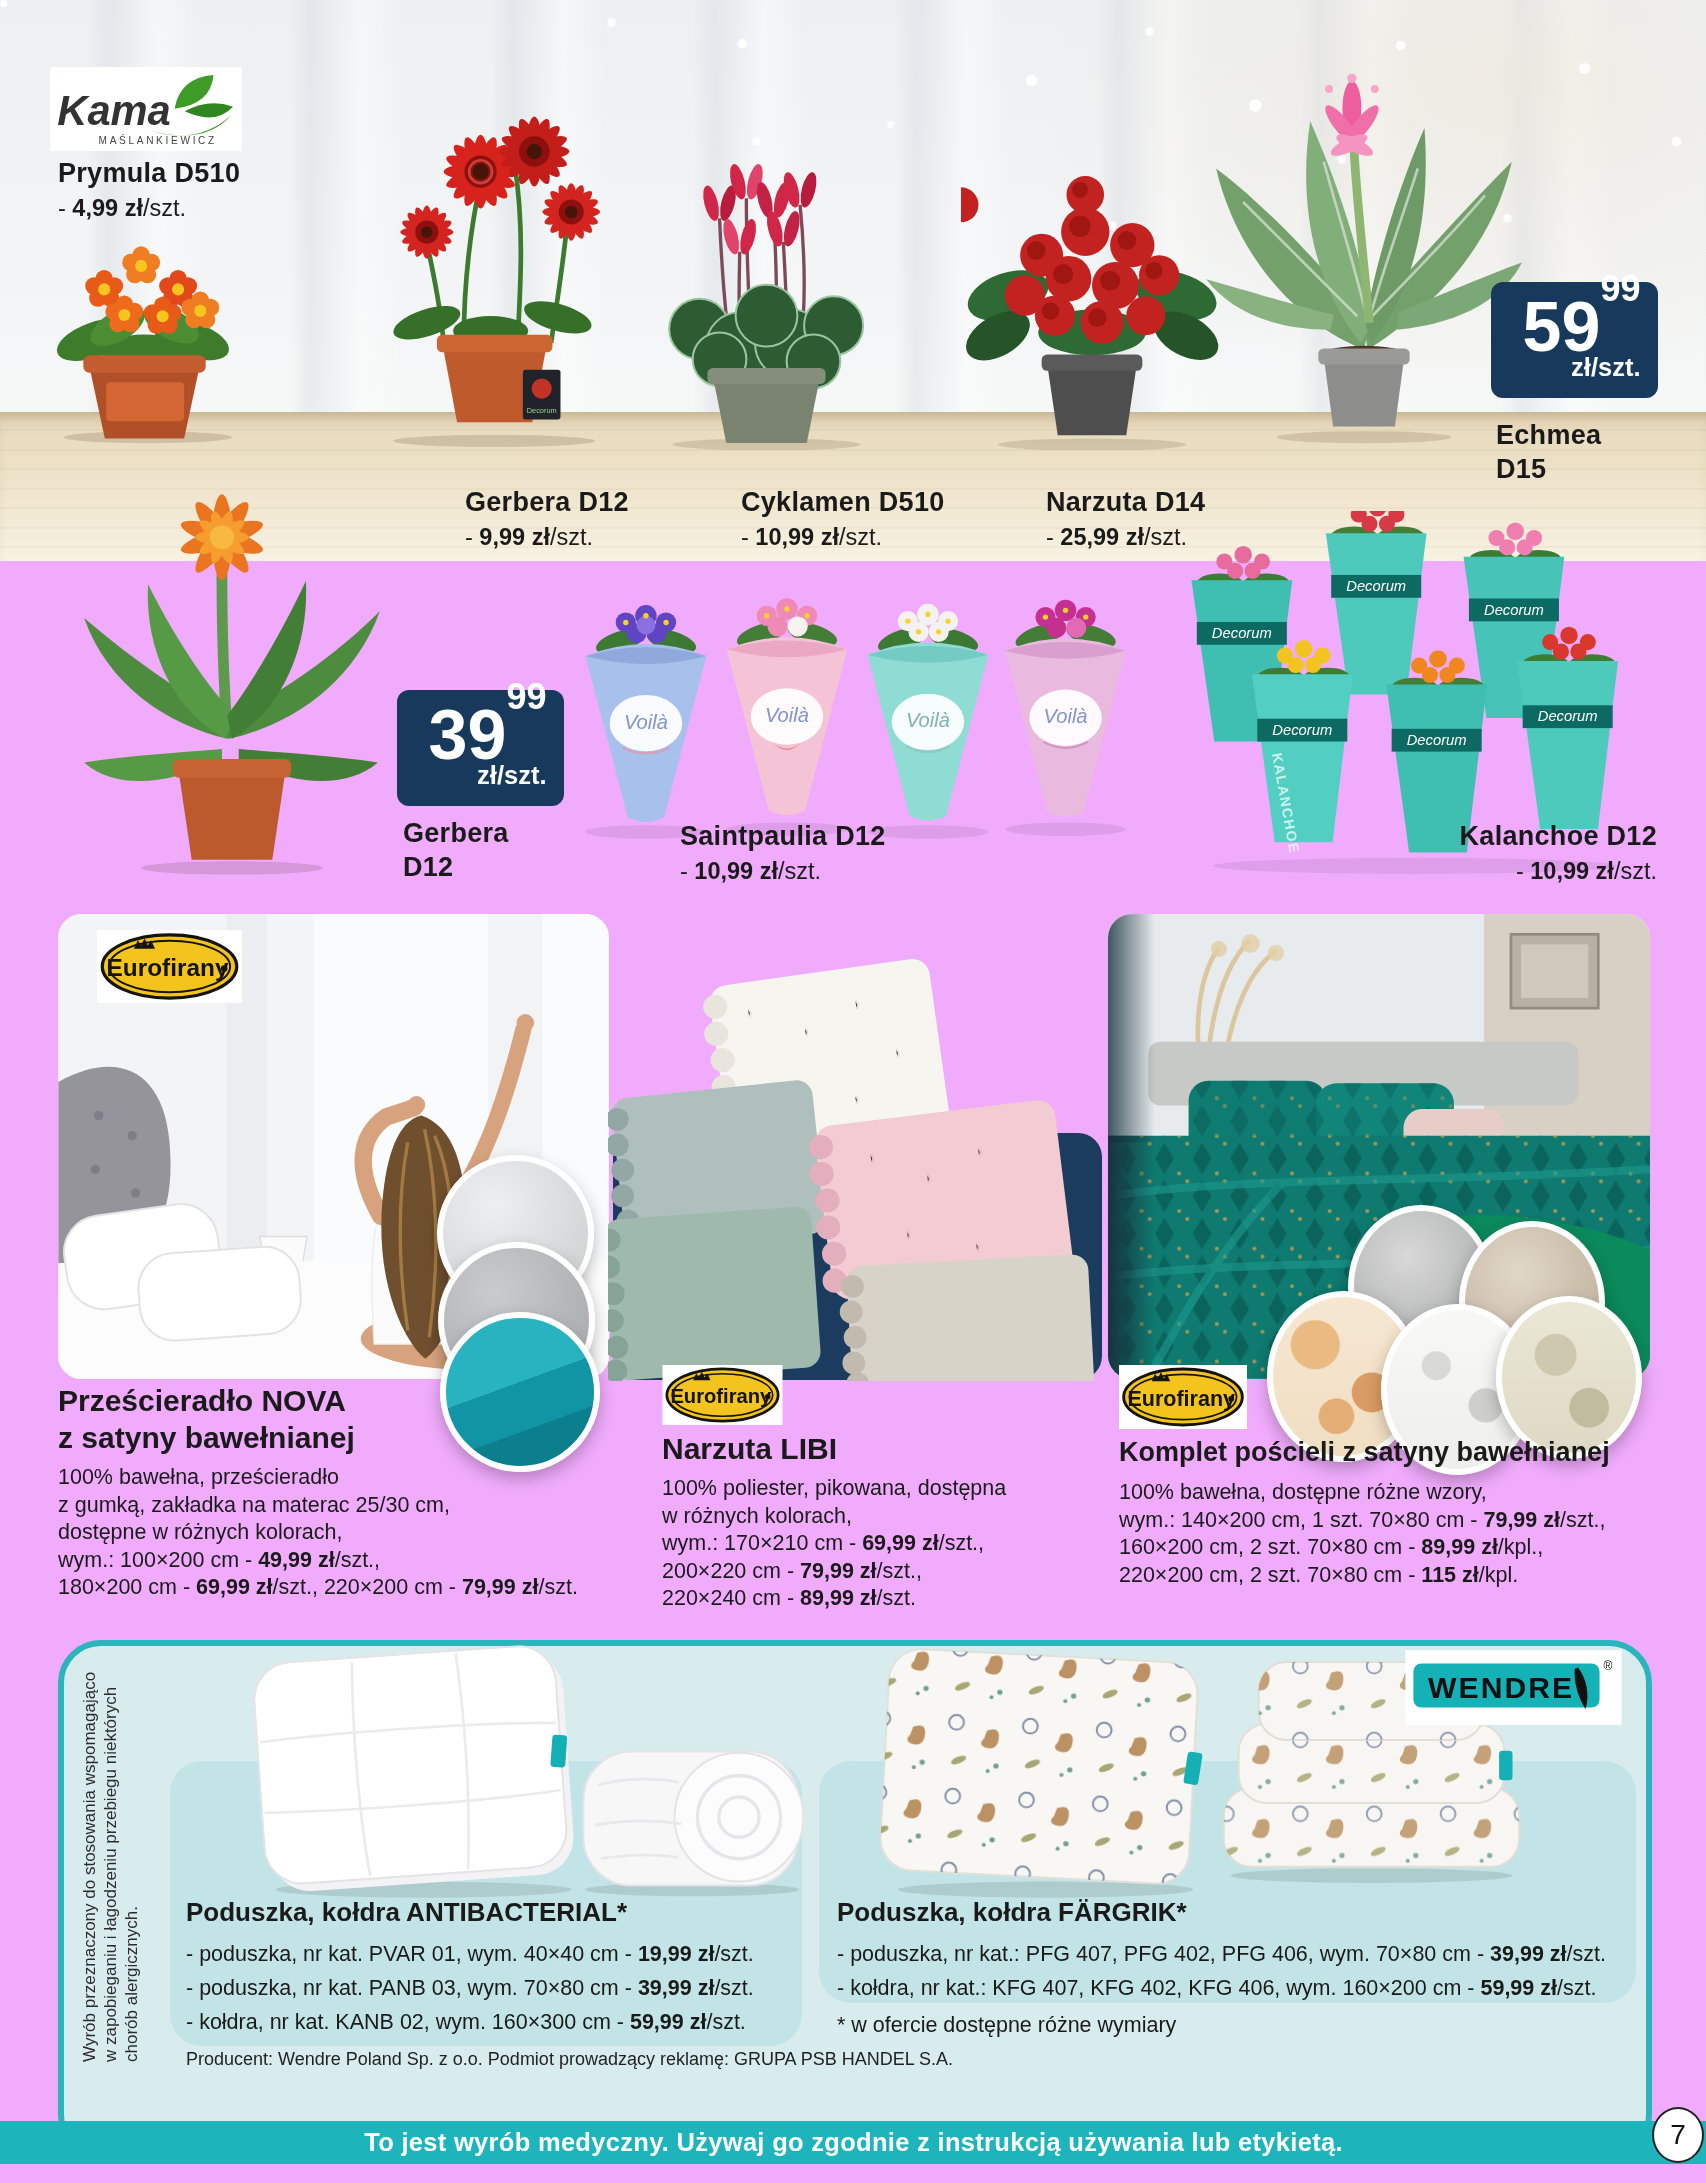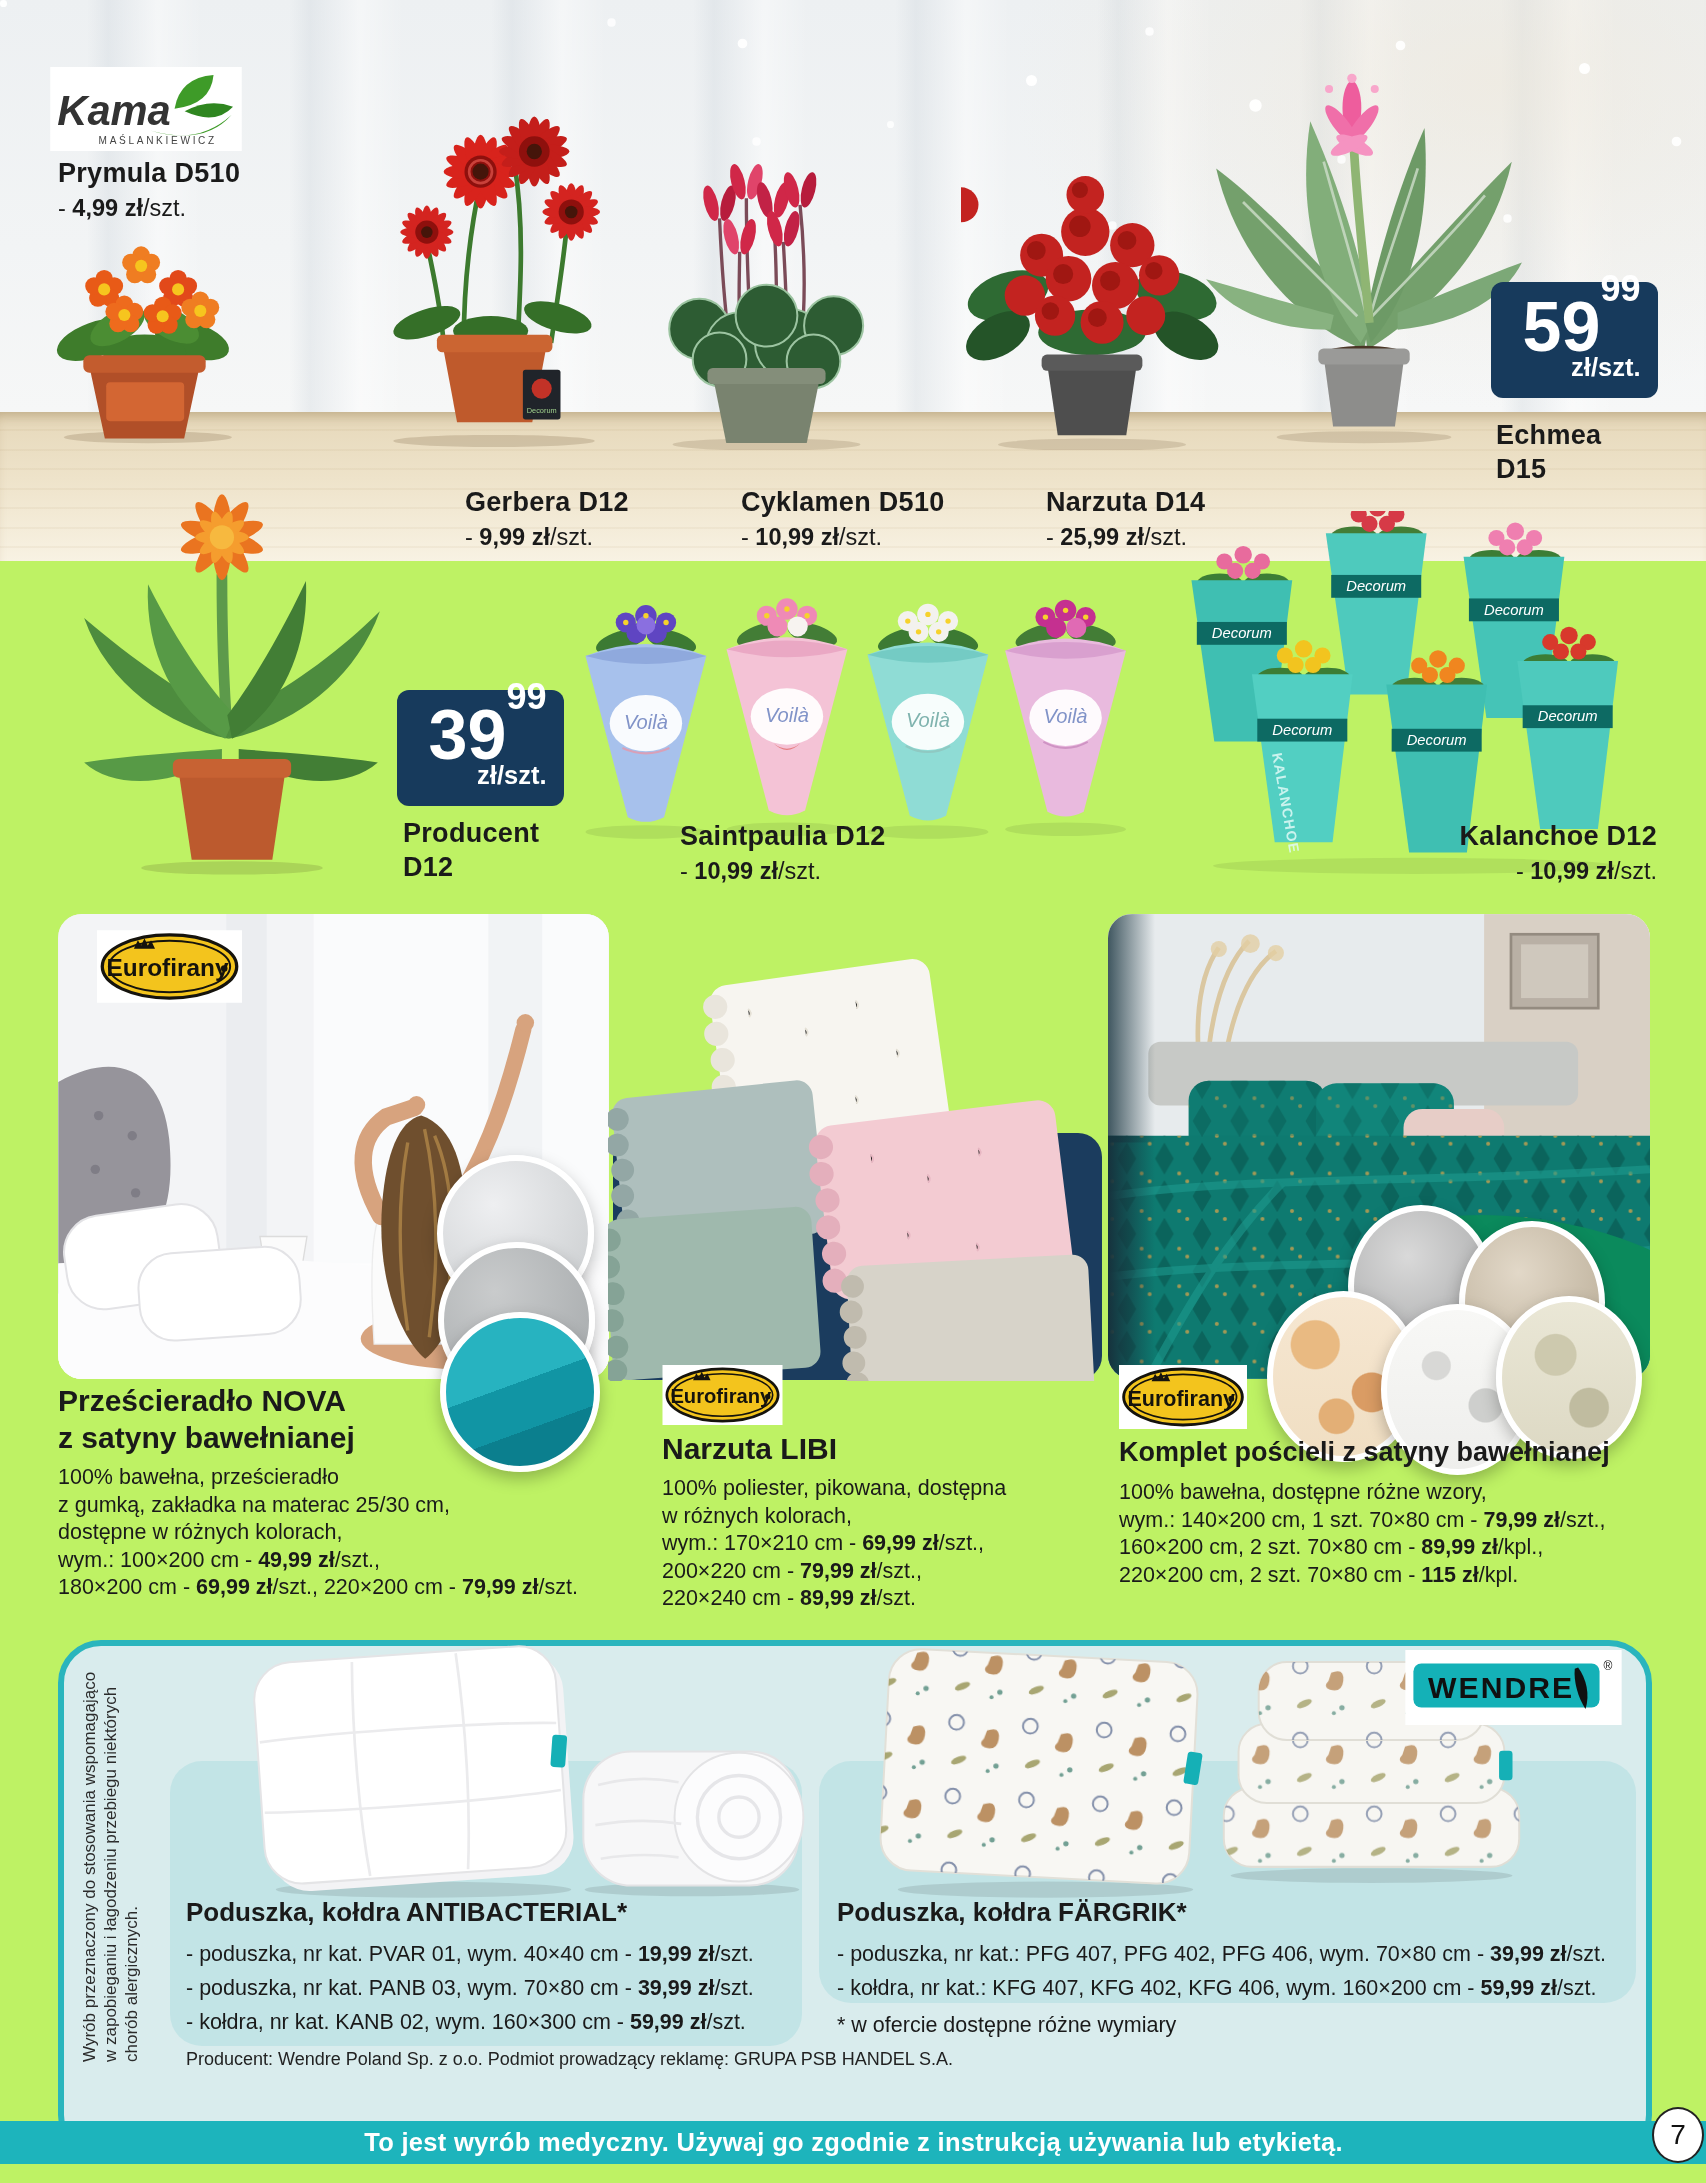--- a/index.html
+++ b/index.html
@@ -1,16 +1,16 @@
 <!DOCTYPE html>
 <html style="font-size:10.8px"><head>
 <meta charset="utf-8">
 <style>
   html,body{margin:0;padding:0;background:#fff;}
-  #page{position:relative;width:1707px;height:2183px;overflow:hidden;background:#bef264;
+  #page{position:relative;width:1707px;height:2183px;overflow:hidden;background:#f0abfc;
         font-family:"Liberation Sans",sans-serif;color:#1a1a1a;}
   .abs{position:absolute;}
   
   .top-bg{left:0;top:0;width:1707px;height:412px;
     background:linear-gradient(180deg,#edf0f2 0%,#f2f4f5 60%,#f6f7f7 100%);}
   .top-stripes{left:0;top:0;width:1707px;height:412px;opacity:.6;
     background:repeating-linear-gradient(90deg, rgba(255,255,255,0) 0 87px, rgba(205,213,220,.55) 108px, rgba(255,255,255,.7) 158px, rgba(255,255,255,0) 202px);}
   .top-warm{left:1008px;top:0;width:698px;height:412px;
     background:radial-gradient(ellipse at 70% 20%, rgba(238,230,214,.55) 0%, rgba(238,230,214,0) 70%);}
   .snow{left:0;top:0;width:6.7px;height:6.7px;border-radius:50%;background:rgba(255,255,255,.95);
@@ -366,21 +366,21 @@
     <path d="M155,514 h160 l-20,136 h-120 z" fill="#bc5a2e"></path>
     <rect x="147" y="500" width="176" height="28" rx="9" fill="#c76233"></rect>
   </svg>
 
   <div class="abs badge" style="left:397px;top:690px;width:167px;height:116px">
     <div><span class="badge-whole">39</span><span class="badge-cents">99</span></div>
     <div class="badge-unit">zł/szt.</div>
   </div>
   <div class="abs plant-label" style="left:403px;top:816px">
     <div class="pl-name">
-        <div>Producent</div>
+        <div>Gerbera</div>
         <div>D12</div>
       </div>
   </div>
 
   <svg class="abs" style="left:565px;top:558px" width="605" height="282" viewBox="0 0 900 420">
     <g transform="translate(25,118)">
       <ellipse cx="95" cy="290" rx="90" ry="10" fill="rgba(0,0,0,.08)"></ellipse>
       <g transform="translate(95,0)">
         <ellipse cx="-38" cy="6" rx="38" ry="15" fill="#3c7a33" transform="rotate(-18 -38 6)"></ellipse>
         <ellipse cx="38" cy="6" rx="38" ry="15" fill="#3c7a33" transform="rotate(16 38 6)"></ellipse>

